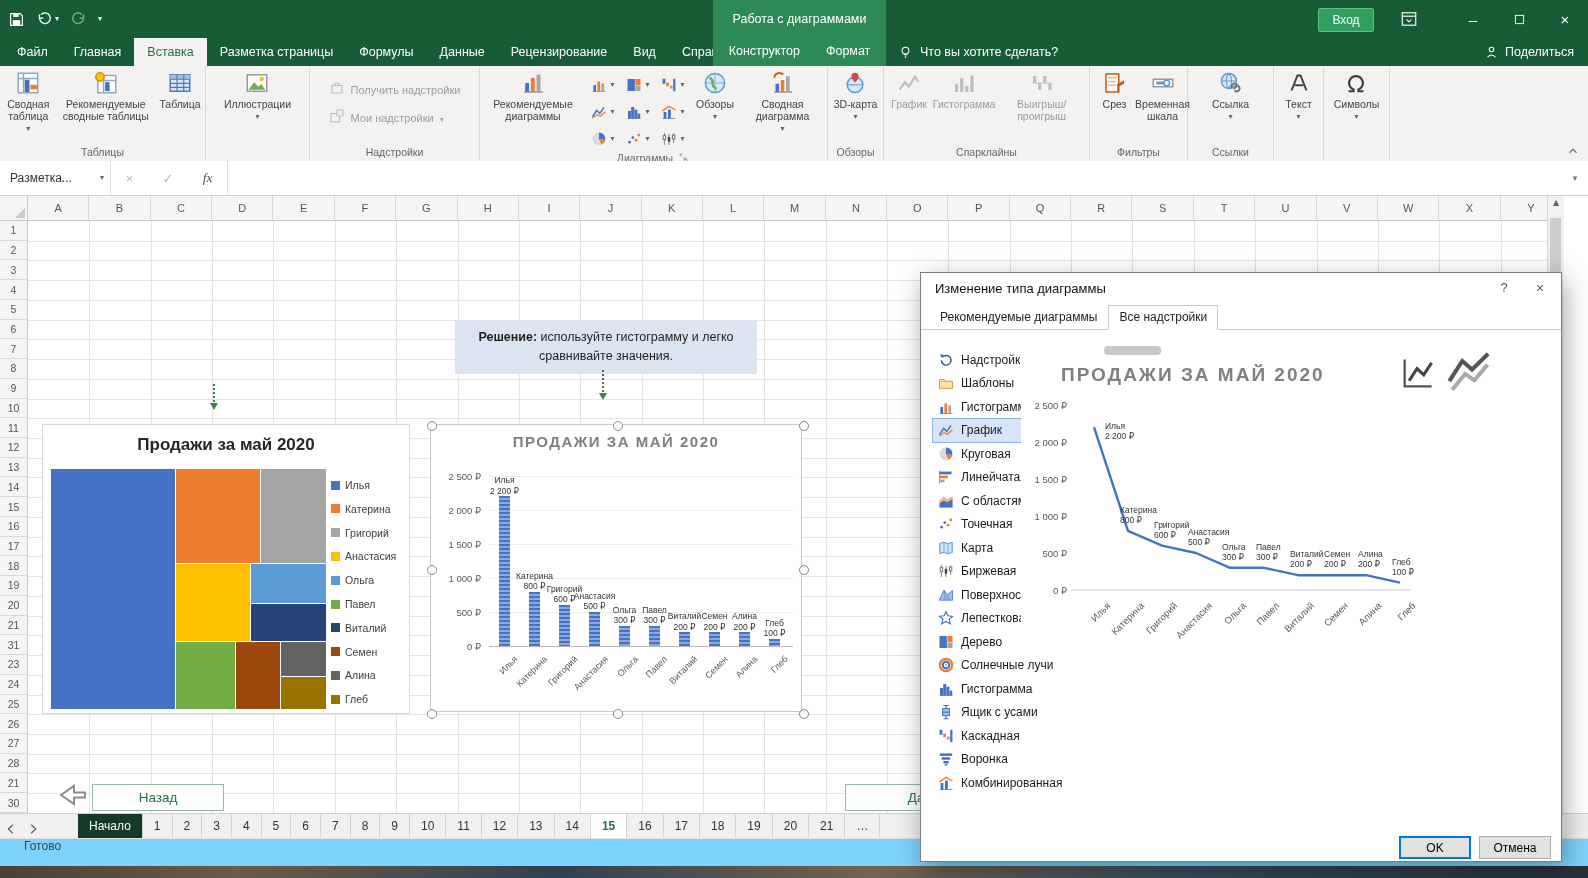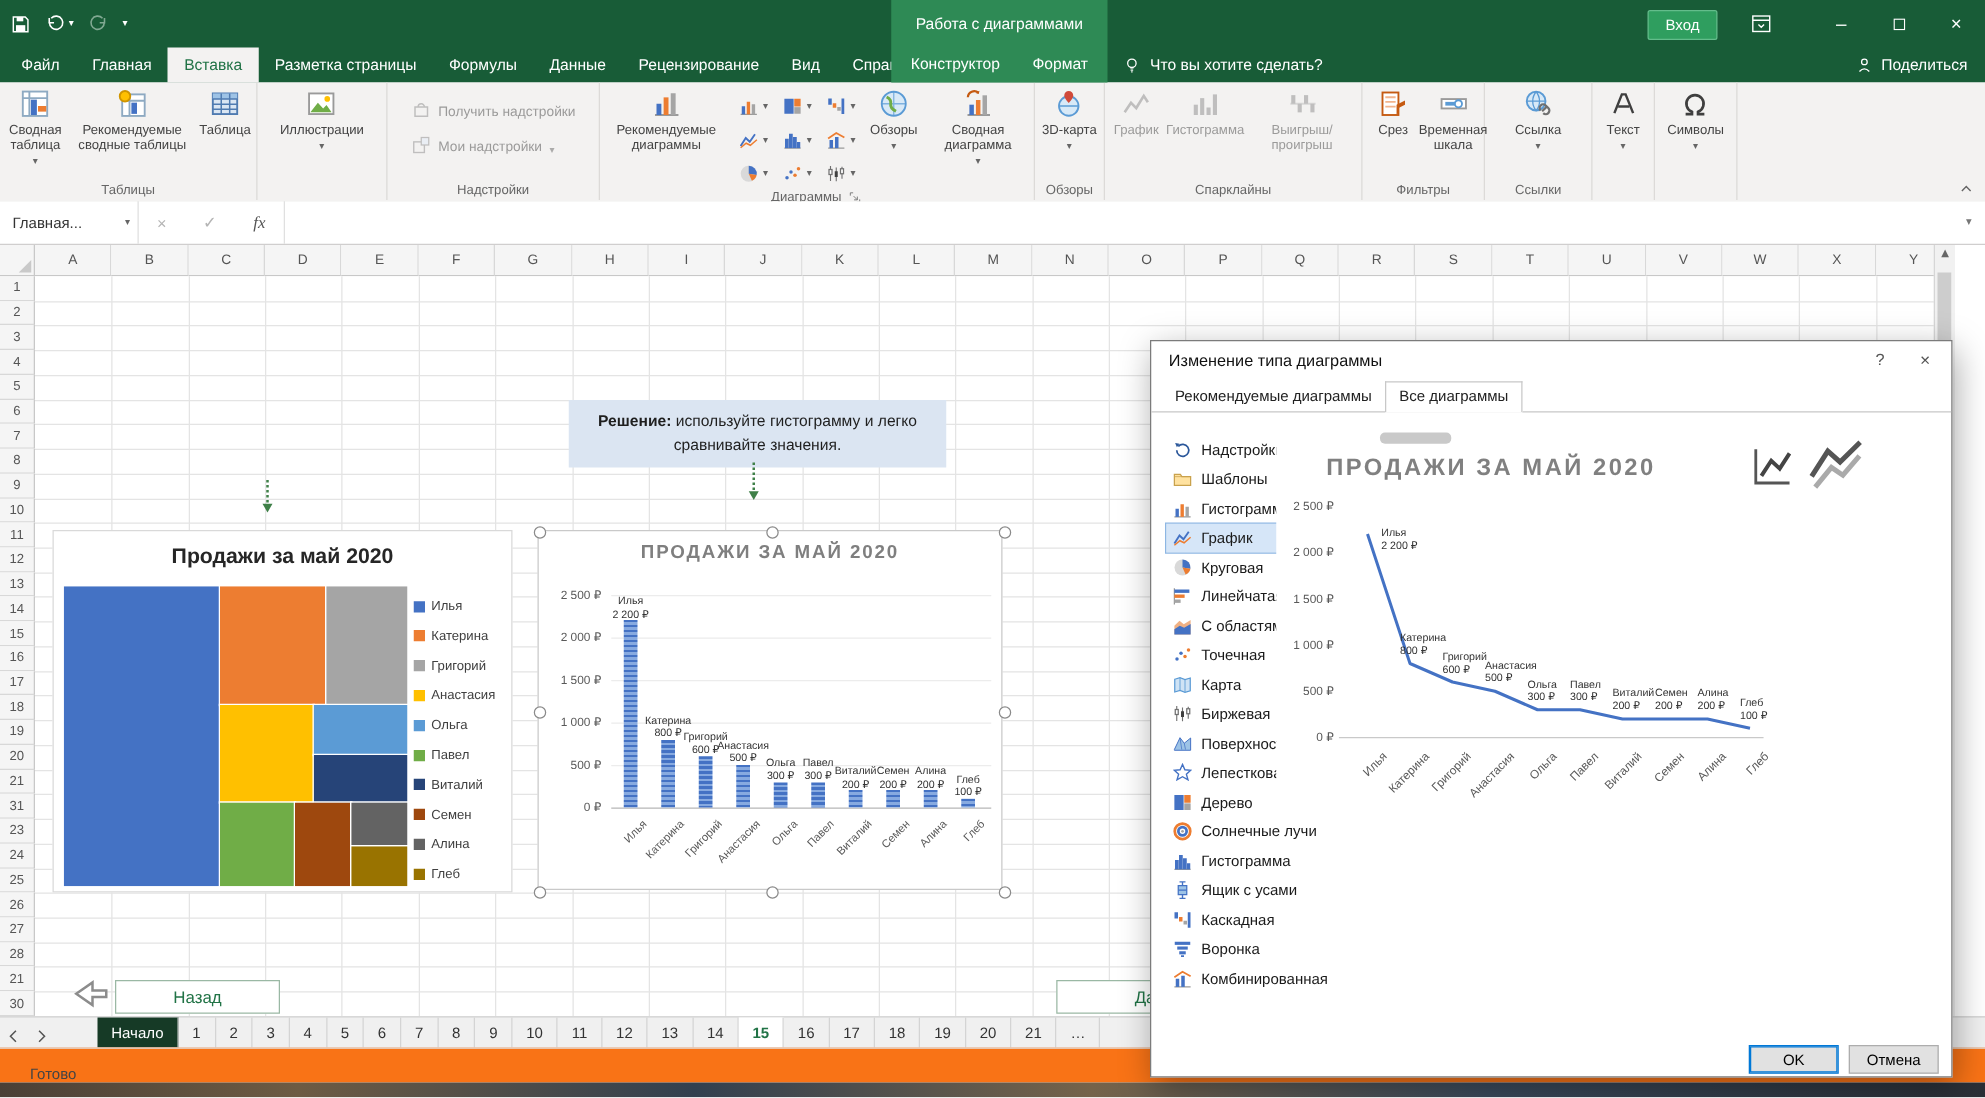--- a/index.html
+++ b/index.html
@@ -96,22 +96,22 @@
   #varrow{position:absolute;left:0;top:2px;width:16px;text-align:center;color:#666;font-size:8px}
   #vthumb{position:absolute;left:2px;top:22px;width:11px;height:95px;background:#cdcdcd}
 
   
   #tabstrip{position:absolute;left:0;top:813px;width:100%;height:25px;background:#f0f0f0;display:flex;align-items:stretch;font-size:12px;color:#333;border-top:1px solid #d0d0d0;box-sizing:border-box}
   .tsar{width:22px;display:flex;align-items:center;justify-content:center}
   #sheet-tabs{display:flex;margin-left:34px}
   .stab{padding:0 11px;display:flex;align-items:center;border-right:1px solid #d4d4d4;white-space:nowrap}
   .stab.active{background:#fff;color:#217346;font-weight:bold}
   .stab.darktab{background:#163a26;color:#fff}
-  #statusbar{position:absolute;left:0;top:838px;width:100%;height:28px;background:#f97316;border-top:1px solid #e0e0e0;
-             font-size:12px;color:#444;display:flex;align-items:flex-end;padding-left:24px;box-sizing:border-box}
+  #statusbar{position:absolute;left:0;top:838px;width:100%;height:28px;background:#7dd3fc;border-top:1px solid #e0e0e0;
+             font-size:12px;color:#444;display:flex;align-items:flex-start;padding-left:24px;box-sizing:border-box}
   #wallpaper{position:absolute;left:0;top:866px;width:100%;height:12px;
              background:linear-gradient(90deg,#4a4036,#6d5b43 15%,#32404f 35%,#75634a 55%,#3a4a5c 75%,#2a2f36)}
 
   
   #dialog{position:absolute;left:920px;top:272px;width:642px;height:590px;background:#fff;border:1px solid #7b7b7b;
           box-shadow:3px 8px 26px rgba(0,0,0,.35);z-index:30;font-size:12px;box-sizing:border-box}
   #dlg-title{position:absolute;left:0;top:0;right:0;height:30px;display:flex;align-items:center;padding-left:14px;font-size:13px;color:#111}
   #dlg-help{position:absolute;right:42px;top:4px;width:30px;height:22px;text-align:center;line-height:22px;color:#555;font-size:13px}
   #dlg-close{position:absolute;right:6px;top:4px;width:30px;height:22px;text-align:center;line-height:22px;color:#555;font-size:14px}
   #dlg-tabs{position:absolute;left:8px;top:32px;display:flex;z-index:3}
@@ -600,21 +600,21 @@
       </div>
     <span id="collapse" class="icw">
         <svg viewBox="0 0 16 16" xmlns="http://www.w3.org/2000/svg">
           <path d="M4 10l4-4 4 4" fill="none" stroke="#666" stroke-width="1.3"></path>
         </svg>
       </span>
   </div>
 
   <div id="formulabar">
     <div id="namebox">
-      <span>Главная...</span>
+      <span>Разметка...</span>
       <span class="caret glyph">▾</span>
     </div>
     <div id="fbtns">
       <span>×</span>
       <span class="glyph">✓</span>
       <span id="fx">fx</span>
     </div>
     <div id="finput"></div>
     <div id="fcaret" class="glyph">▾</div>
   </div>
@@ -917,21 +917,21 @@
   </div>
 
   <div id="wallpaper"></div>
 
   <div id="dialog">
     <div id="dlg-title">Изменение типа диаграммы</div>
     <div id="dlg-help">?</div>
     <div id="dlg-close">×</div>
     <div id="dlg-tabs">
         <div class="dtab">Рекомендуемые диаграммы</div>
-        <div class="dtab active">Все диаграммы</div>
+        <div class="dtab active">Все надстройки</div>
       </div>
     <div id="dlg-tabline"></div>
     <div id="dlg-body">
       <div id="dlg-list">
           <div class="cat">
             <span class="i16 icw">
               <svg viewBox="0 0 16 16" xmlns="http://www.w3.org/2000/svg">
                 <path d="M3.4 8.2a4.8 4.8 0 1 0 1.2-3.1" fill="none" stroke="#2b579a" stroke-width="1.4"></path>
                 <path d="M2.1 2.3l3.5.6-2.1 2.8z" fill="#2b579a"></path>
               </svg>

